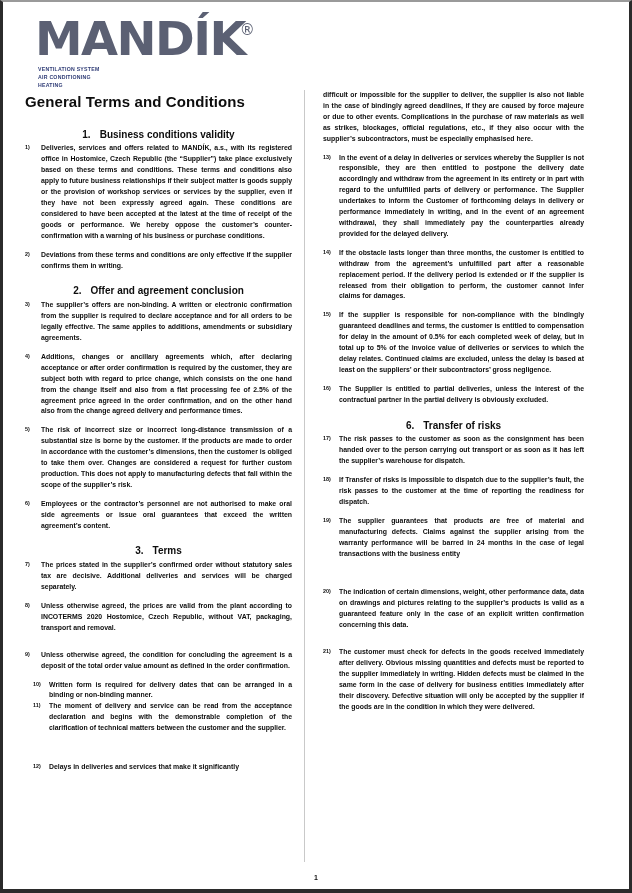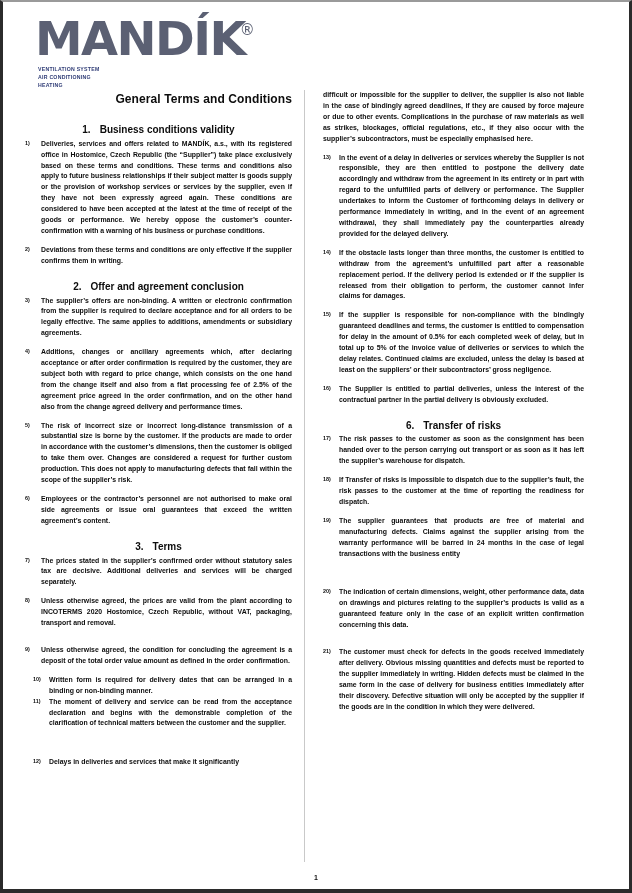--- a/index.html
+++ b/index.html
@@ -96,22 +96,22 @@
   .col-left { padding-right: 12px; }
   .col-right { padding-left: 18px; }
   .divider {
     width: 1px;
     background: #c9c9c9;
     margin: 0 0px;
     align-self: stretch;
   }
 
   h1.doc-title {
-    text-align: right;
-    font-size: 12px;
+    text-align: left;
+    font-size: 15px;
     font-weight: bold;
     margin: 0 0 13px 0;
     letter-spacing: 0.1px;
     color: #0d0d0d;
   }
   h2.sec-title {
     text-align: center;
     font-size: 10px;
     font-weight: bold;
     margin: 12px 0 1px 0;

